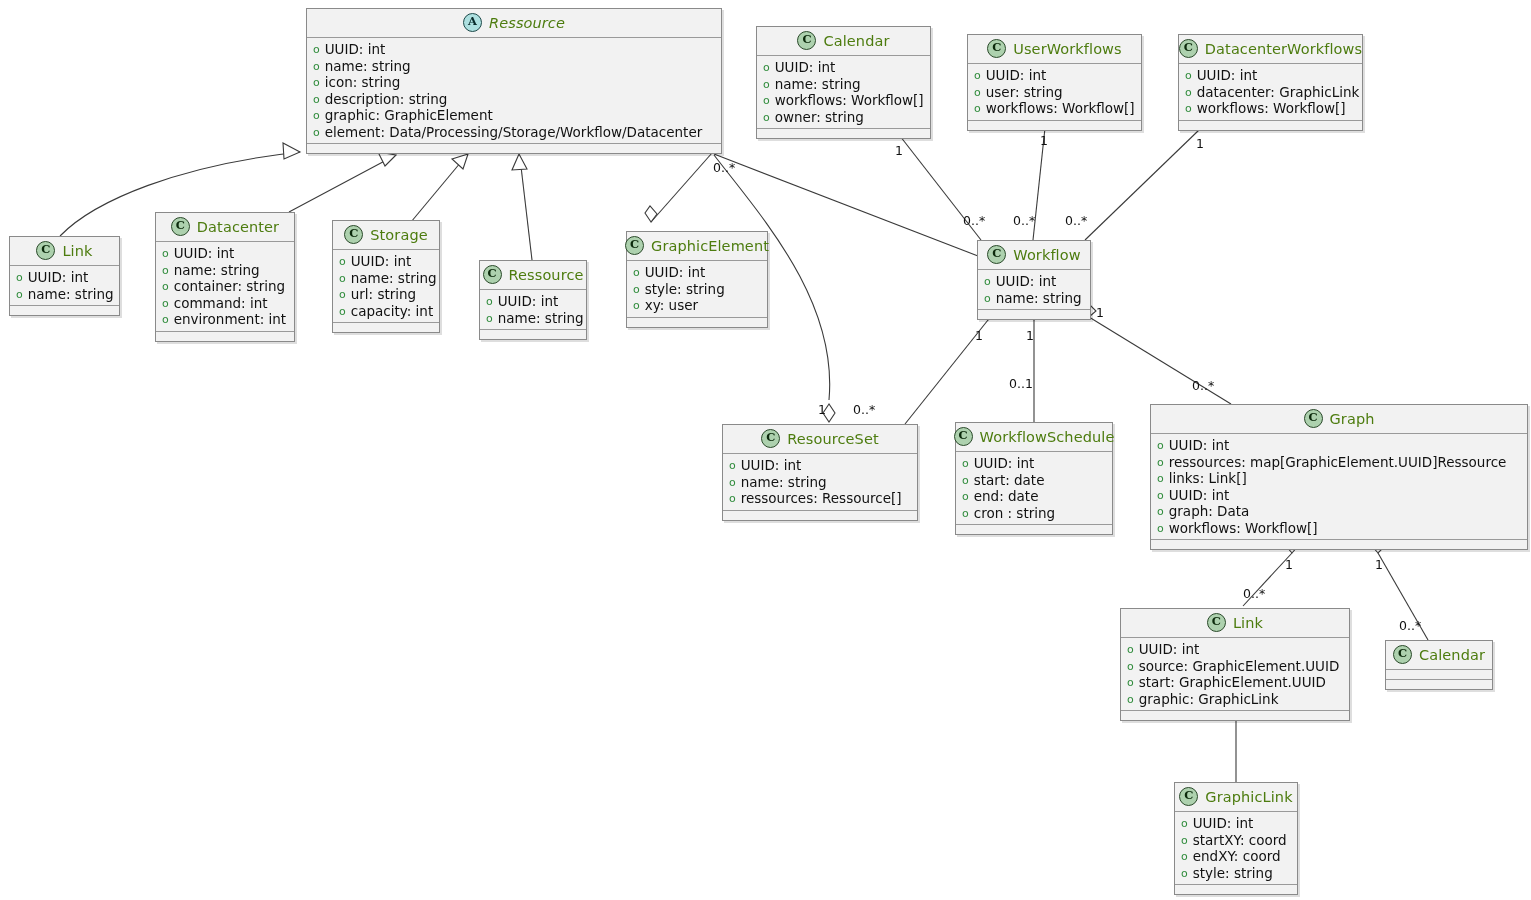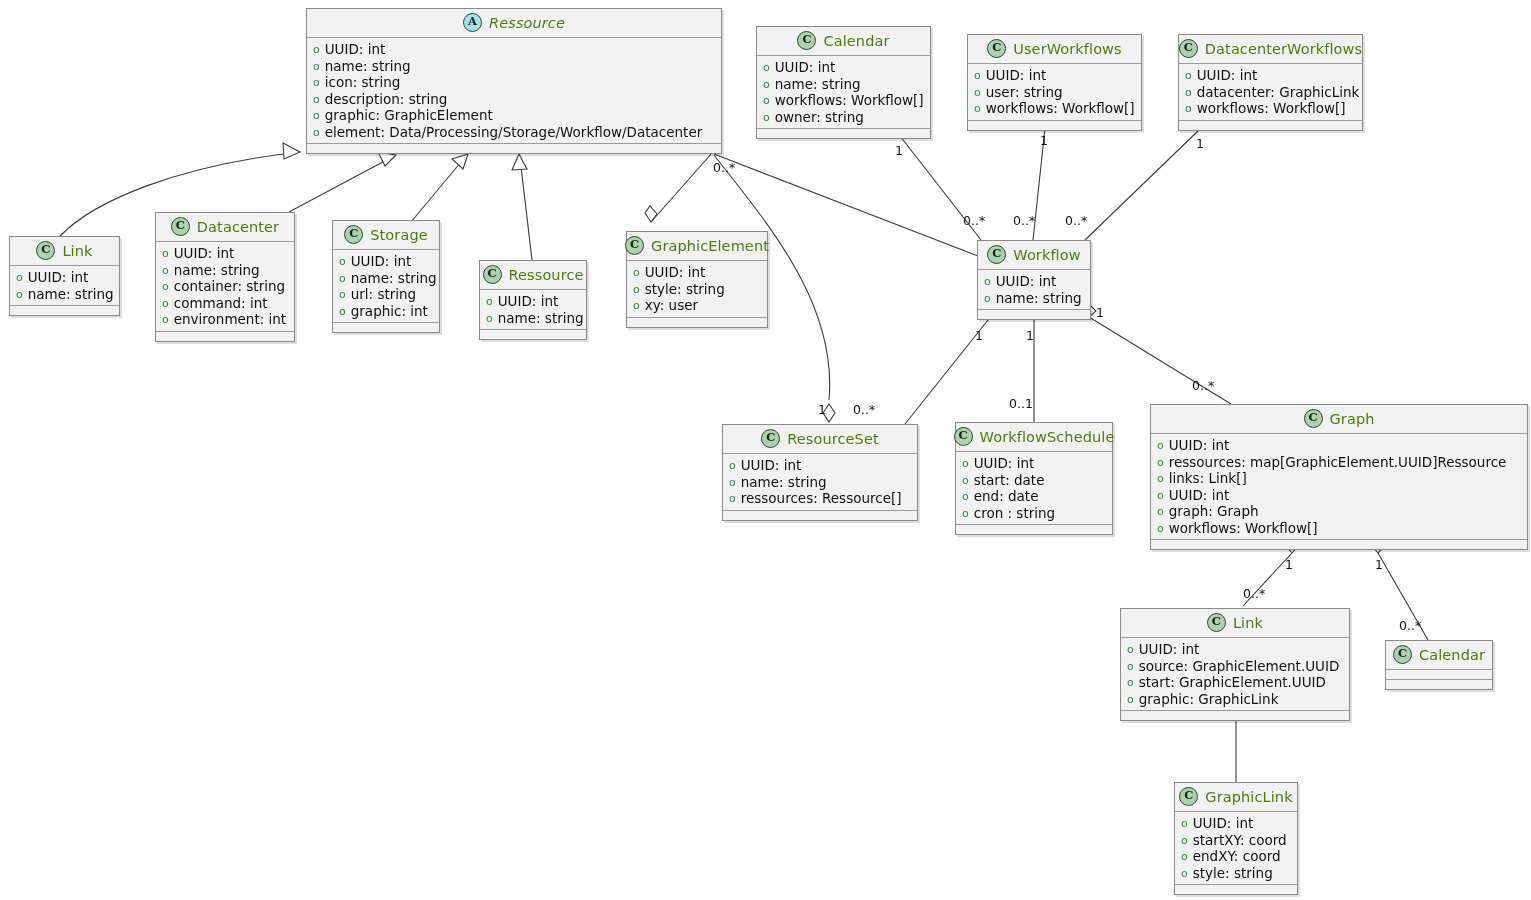--- a/index.html
+++ b/index.html
@@ -294,21 +294,21 @@
       <div class="attr">
           <span class="vis">o</span>
           <span>name: string</span>
         </div>
       <div class="attr">
           <span class="vis">o</span>
           <span>url: string</span>
         </div>
       <div class="attr">
           <span class="vis">o</span>
-          <span>graphic: int</span>
+          <span>capacity: int</span>
         </div>
     </div>
     <div class="foot"></div>
   </div>
 
   <div class="cls" style="left:479px; top:260px; width:108px;">
     <div class="hdr">
       <span class="badge">C</span>
       <span class="title">Ressource</span>
     </div>
@@ -500,21 +500,21 @@
       <div class="attr">
           <span class="vis">o</span>
           <span>links: Link[]</span>
         </div>
       <div class="attr">
           <span class="vis">o</span>
           <span>UUID: int</span>
         </div>
       <div class="attr">
           <span class="vis">o</span>
-          <span>graph: Graph</span>
+          <span>graph: Data</span>
         </div>
       <div class="attr">
           <span class="vis">o</span>
           <span>workflows: Workflow[]</span>
         </div>
     </div>
     <div class="foot"></div>
   </div>
 
   <div class="cls" style="left:1120px; top:608px; width:230px;">
@@ -584,21 +584,21 @@
       <div class="mult" style="left: 1040px; top: 133px;">1</div>
       <div class="mult" style="left: 1196px; top: 136px;">1</div>
       <div class="mult" style="left: 963px; top: 213px;">0..*</div>
       <div class="mult" style="left: 1013px; top: 213px;">0..*</div>
       <div class="mult" style="left: 1065px; top: 213px;">0..*</div>
       <div class="mult" style="left: 975px; top: 328px;">1</div>
       <div class="mult" style="left: 1026px; top: 328px;">1</div>
       <div class="mult" style="left: 1096px; top: 305px;">1</div>
       <div class="mult" style="left: 818px; top: 402px;">1</div>
       <div class="mult" style="left: 853px; top: 402px;">0..*</div>
-      <div class="mult" style="left: 1009px; top: 396px;">0..1</div>
+      <div class="mult" style="left: 1009px; top: 376px;">0..1</div>
       <div class="mult" style="left: 1192px; top: 378px;">0..*</div>
       <div class="mult" style="left: 1285px; top: 557px;">1</div>
       <div class="mult" style="left: 1243px; top: 586px;">0..*</div>
       <div class="mult" style="left: 1375px; top: 557px;">1</div>
       <div class="mult" style="left: 1399px; top: 618px;">0..*</div>
     </div>
 
 </div>
 
 </body></html>

